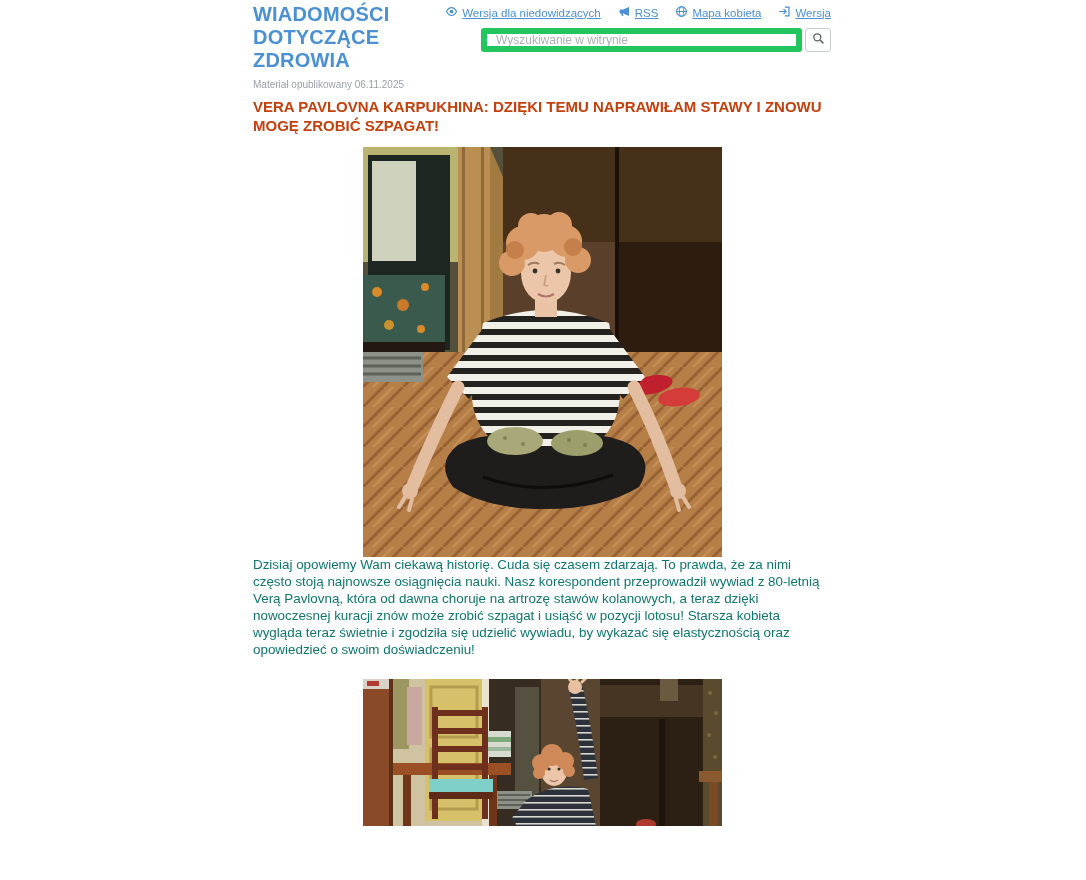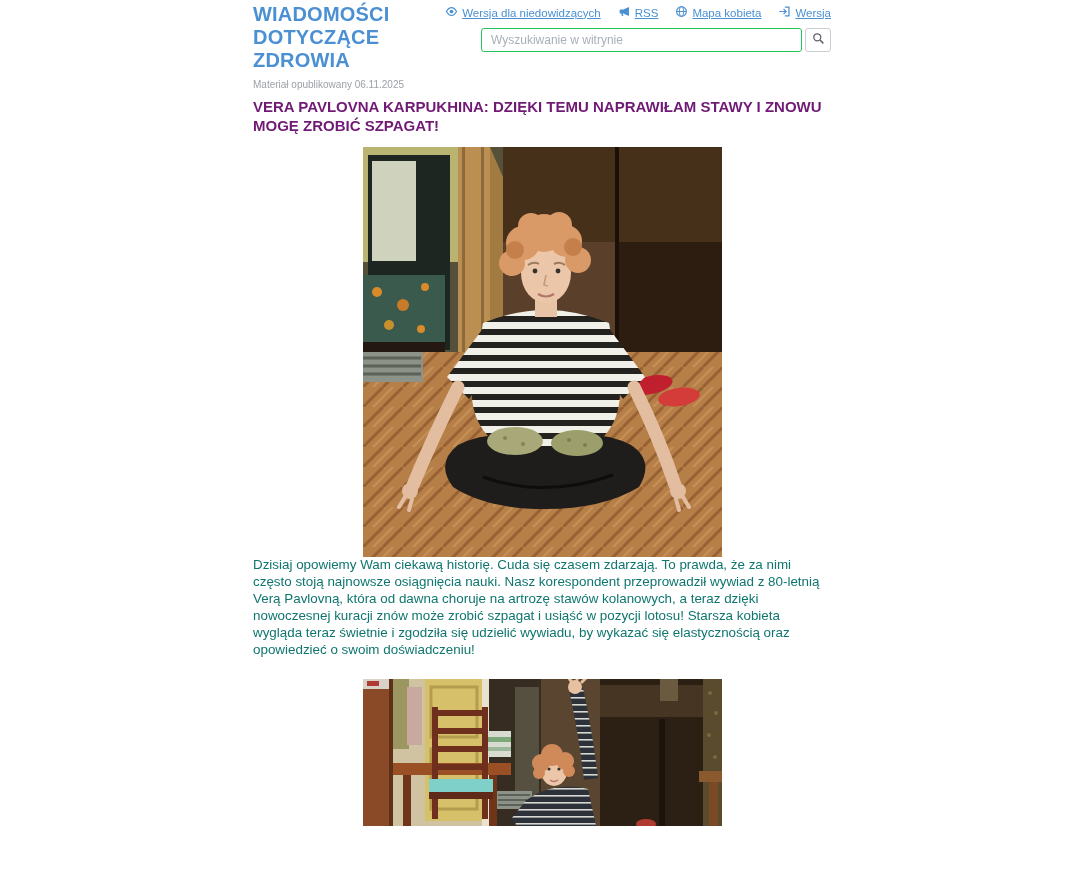--- a/index.html
+++ b/index.html
@@ -15,39 +15,39 @@
   .site-title {
     color:#4a90d2; font-weight:bold; font-size:20px; line-height:23px;
     width:235px; padding-top:3px; letter-spacing:.2px; cursor:pointer;
   }
   .header-right { width:350px; padding-top:5px; }
   .utility-links { display:flex; justify-content:flex-end; gap:17px; font-size:11.5px; white-space:nowrap; }
   .utility-link { color:#4a90d2; text-decoration:underline; display:inline-flex; align-items:center; gap:4px; cursor:pointer; }
   .utility-link svg { flex:0 0 auto; }
   .search-row { display:flex; gap:3px; margin-top:8px; }
   .search-input {
-    flex:1; height:24px; border:1px solid #22c55e; border-radius:3px;
+    flex:1; height:24px; border:6px solid #22c55e; border-radius:3px;
     padding:0 9px; font-size:12px; color:#444; outline:none;
     font-family:"Liberation Sans", sans-serif;
   }
   .search-input::placeholder { color:#a9b0b6; }
   .search-button {
     width:26px; height:24px; border:1px solid #c9ced3; border-radius:3px;
     background:#fff; display:flex; align-items:center; justify-content:center; cursor:pointer;
   }
 
   
   .nav { margin-top:12px; display:flex; align-items:center; gap:9px; font-size:13.5px; white-space:nowrap; }
   .nav-active { background:#e4234a; color:#fff; padding:2px 5px 3px; cursor:pointer; }
   .nav-link { color:#17181a; text-decoration:underline; cursor:pointer; }
 
   
   .article-title { font-size:17.5px; font-weight:bold; color:#101010; margin-top:22px; letter-spacing:.2px; }
   .pub-date { font-size:10px; color:#9ba1a8; margin-top:7px; }
-  .article-subtitle { font-size:15px; font-weight:bold; line-height:19px; color:#701a75; margin-top:7px; }
+  .article-subtitle { font-size:15px; font-weight:bold; line-height:19px; color:#c2410c; margin-top:7px; }
   .figure { width:359px; margin:12px auto 0; display:block; line-height:0; }
   .figure svg { display:block; }
   .article-text { font-size:13.4px; line-height:16.9px; color:#0f766e; }
   .figure-2 { margin-top:21px; height:147px; overflow:hidden; }
 </style>
 </head>
 <body>
 
 <div class="page">
   <div class="content">

